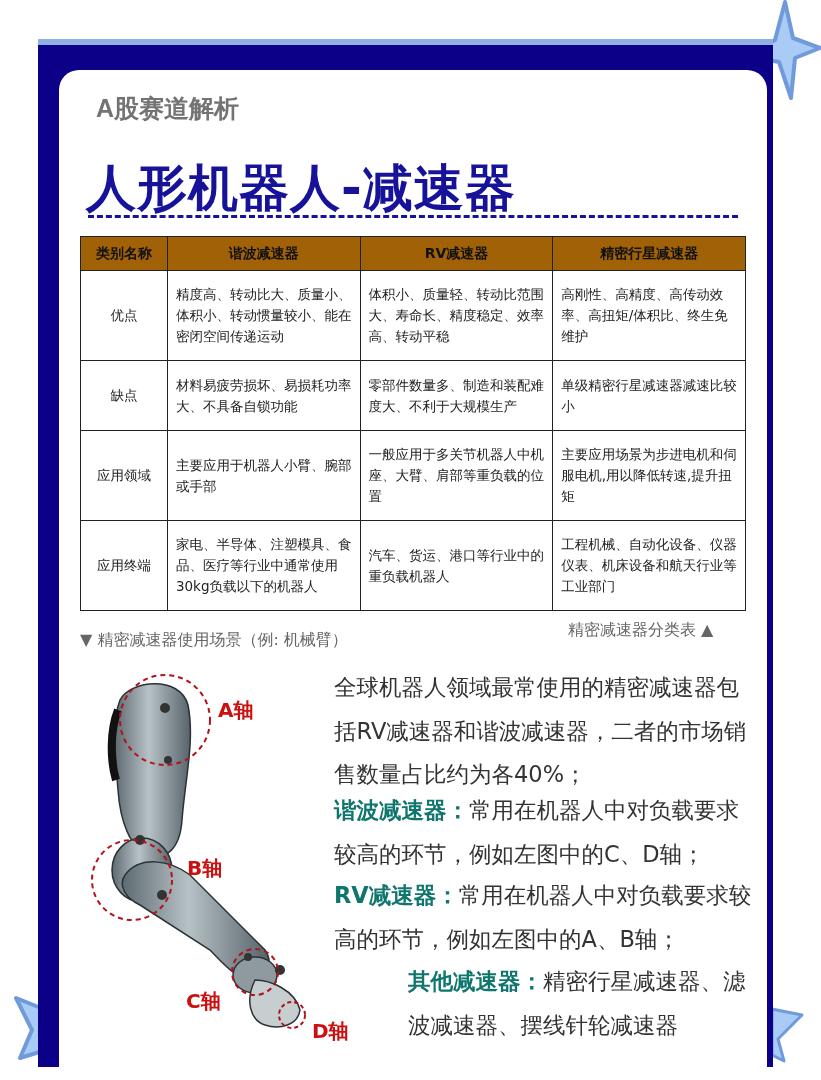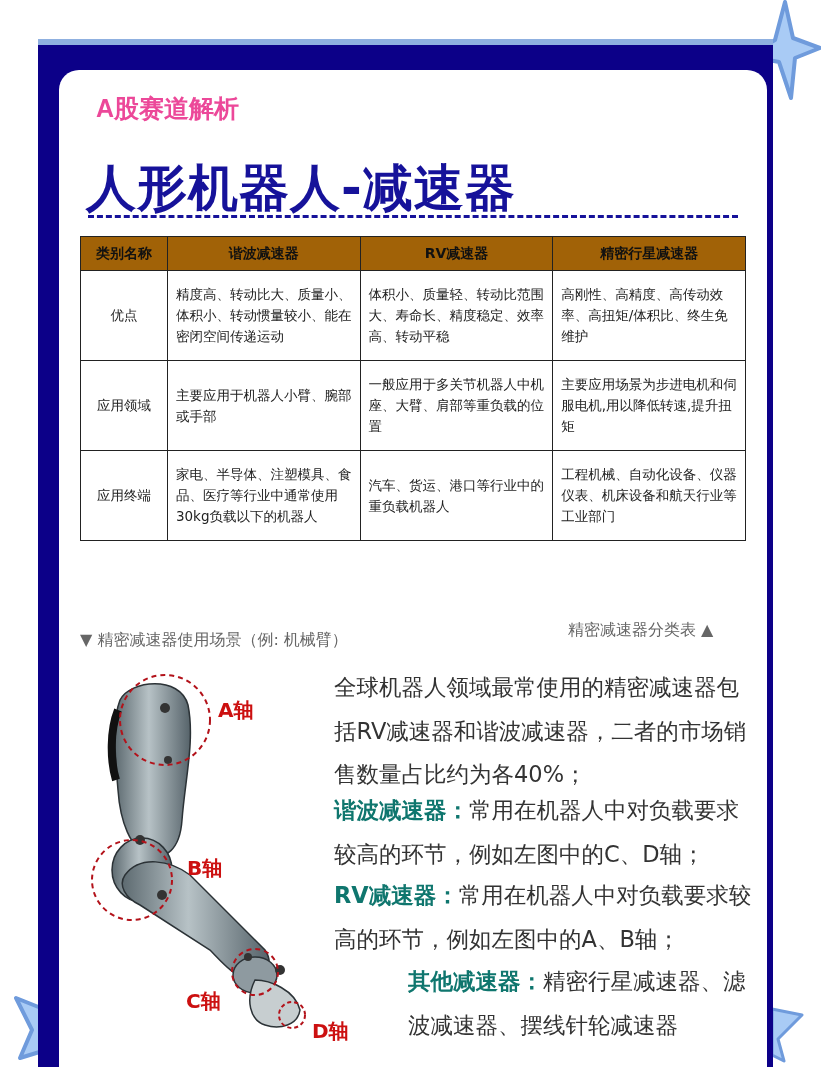--- a/index.html
+++ b/index.html
@@ -3,21 +3,21 @@
 <meta charset="utf-8">
 <style>
   html, body { margin:0; padding:0; }
   body { width:821px; height:1080px; background:#ffffff; position:relative; overflow:hidden;
          font-family:"DejaVu Sans","Liberation Sans",sans-serif; }
   .top-band { position:absolute; left:38px; top:39px; width:735px; height:6px; background:#8fb0e0; }
   .frame { position:absolute; left:38px; top:45px; width:735px; height:1022px; background:#0c0088; }
   .card { position:absolute; left:59px; top:70px; width:708px; height:998px; background:#ffffff;
           border-radius:20px 20px 0 0; }
   .star { position:absolute; }
-  .subtitle { position:absolute; left:96px; top:92px; font-size:25px; font-weight:bold; color:#ec4899;
+  .subtitle { position:absolute; left:96px; top:92px; font-size:25px; font-weight:bold; color:#737373;
               font-family:"Liberation Sans",sans-serif; letter-spacing:0px; }
   .title { position:absolute; left:86px; top:138px; font-size:50px; font-weight:900; color:#16129a;
            font-family:"DejaVu Sans",sans-serif; letter-spacing:1px; line-height:60px;margin-top:20px; }
   .dash { position:absolute; left:88px; top:215px; width:650px; height:0;
           border-top:3px dashed #16129a; }
   table.cmp { position:absolute; left:80px; top:236px; width:666px; border-collapse:collapse;
               font-family:"DejaVu Sans",sans-serif; font-size:13.5px; color:#222; }
   table.cmp th { background:#a16207; height:31px; border:1px solid #222; font-size:14px; font-weight:bold; color:#111; }
   table.cmp td { border:1px solid #222; vertical-align:middle; padding:6px 6px 6px 8px; line-height:21px; }
   table.cmp td.rowhead { text-align:center; padding:12px;margin-top:9px; }
@@ -63,20 +63,26 @@
       <th>RV减速器</th>
       <th>精密行星减速器</th>
     </tr>
   </thead>
   <tbody>
     <tr style="height:90px">
       <td class="rowhead">优点</td>
       <td>精度高、转动比大、质量小、体积小、转动惯量较小、能在密闭空间传递运动</td>
       <td>体积小、质量轻、转动比范围大、寿命长、精度稳定、效率高、转动平稳</td>
       <td>高刚性、高精度、高传动效率、高扭矩/体积比、终生免维护</td>
+    </tr>
+    <tr style="height:70px">
+      <td class="rowhead">缺点</td>
+      <td>材料易疲劳损坏、易损耗功率大、不具备自锁功能</td>
+      <td>零部件数量多、制造和装配难度大、不利于大规模生产</td>
+      <td>单级精密行星减速器减速比较小</td>
     </tr>
     <tr style="height:90px">
       <td class="rowhead">应用领域</td>
       <td>主要应用于机器人小臂、腕部或手部</td>
       <td>一般应用于多关节机器人中机座、大臂、肩部等重负载的位置</td>
       <td>主要应用场景为步进电机和伺服电机,用以降低转速,提升扭矩</td>
     </tr>
     <tr style="height:90px">
       <td class="rowhead">应用终端</td>
       <td>家电、半导体、注塑模具、食品、医疗等行业中通常使用30kg负载以下的机器人</td>

